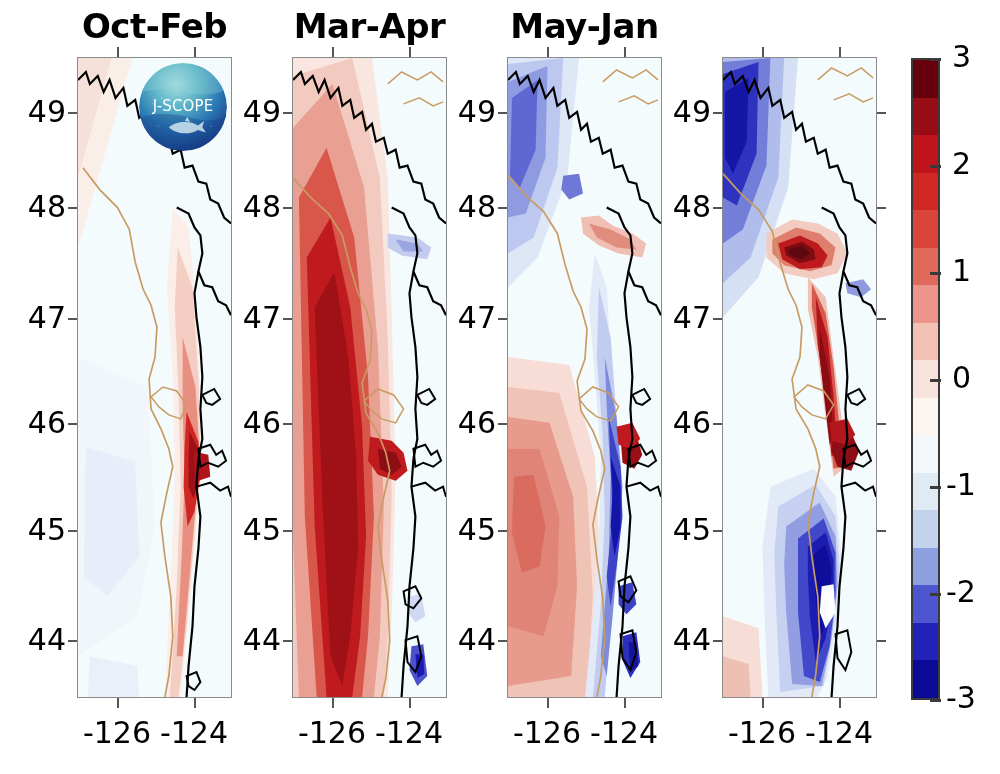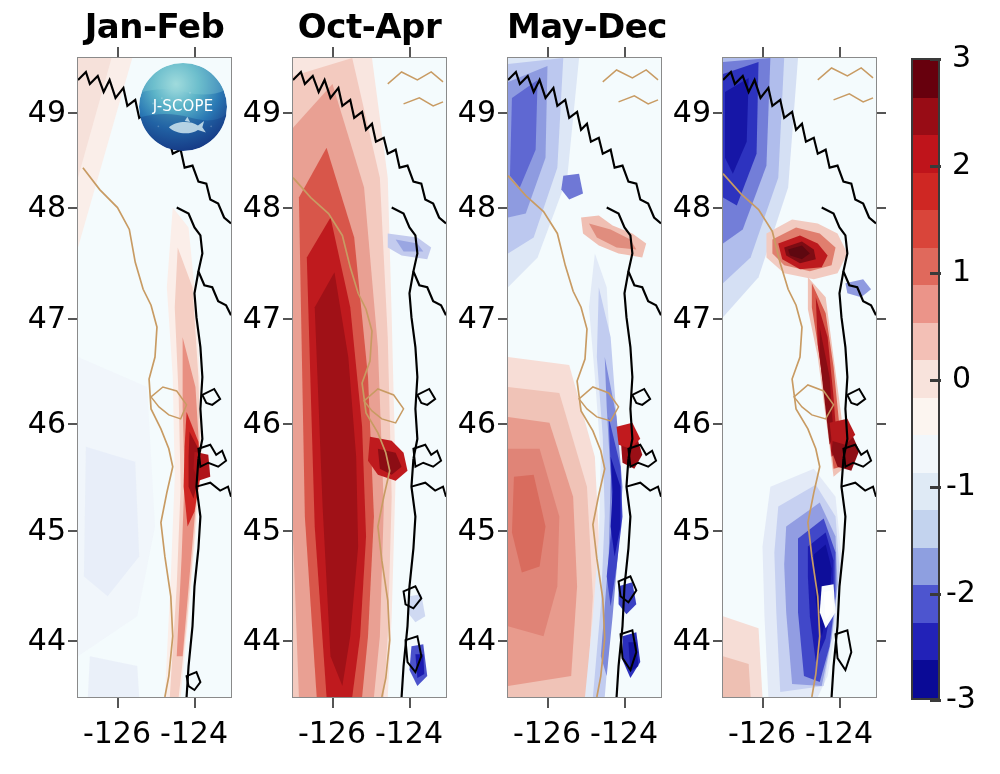--- a/index.html
+++ b/index.html
@@ -58,21 +58,21 @@
   .cb-label{
     position:absolute;font-size:30px;line-height:1;white-space:nowrap;
   }
 </style>
 </head>
 <body>
 
 <div class="fig">
 
   <div class="panel" style="left:77px;top:57px;width:155px;height:641px;">
-    <div class="panel-title">Jan-Feb</div>
+    <div class="panel-title">Oct-Feb</div>
     <div class="map-frame">
       <svg class="map-svg" viewBox="0 0 155 641" preserveAspectRatio="none">
         <defs>
           <clipPath id="clip1">
               <rect x="0" y="0" width="155" height="641"></rect>
             </clipPath>
         </defs>
         <g clip-path="url(#clip1)">
           <rect x="0" y="0" width="155" height="641" fill="#f4fbfd"></rect>
 
@@ -148,21 +148,21 @@
     <div class="tick-y left" style="top:473px;"></div>
     <div class="tick-y left" style="top:583px;"></div>
 
     <div class="tick-x top" style="left:40px;"></div>
     <div class="tick-x top" style="left:117px;"></div>
     <div class="tick-x bot" style="left:40px;"></div>
     <div class="tick-x bot" style="left:117px;"></div>
   </div>
 
   <div class="panel" style="left:292px;top:57px;width:155px;height:641px;">
-    <div class="panel-title">Oct-Apr</div>
+    <div class="panel-title">Mar-Apr</div>
     <div class="map-frame">
       <svg class="map-svg" viewBox="0 0 155 641" preserveAspectRatio="none">
         <defs>
             <clipPath id="clip2">
               <rect x="0" y="0" width="155" height="641"></rect>
             </clipPath>
           </defs>
         <g clip-path="url(#clip2)">
           <rect x="0" y="0" width="155" height="641" fill="#f4fbfd"></rect>
 
@@ -206,21 +206,21 @@
     <div class="tick-y left" style="top:366px;"></div>
     <div class="tick-y left" style="top:473px;"></div>
     <div class="tick-y left" style="top:583px;"></div>
     <div class="tick-x top" style="left:40px;"></div>
     <div class="tick-x top" style="left:117px;"></div>
     <div class="tick-x bot" style="left:40px;"></div>
     <div class="tick-x bot" style="left:117px;"></div>
   </div>
 
   <div class="panel" style="left:507px;top:57px;width:155px;height:641px;">
-    <div class="panel-title">May-Dec</div>
+    <div class="panel-title">May-Jan</div>
     <div class="map-frame">
       <svg class="map-svg" viewBox="0 0 155 641" preserveAspectRatio="none">
         <defs>
             <clipPath id="clip3">
               <rect x="0" y="0" width="155" height="641"></rect>
             </clipPath>
           </defs>
         <g clip-path="url(#clip3)">
           <rect x="0" y="0" width="155" height="641" fill="#f4fbfd"></rect>
 

